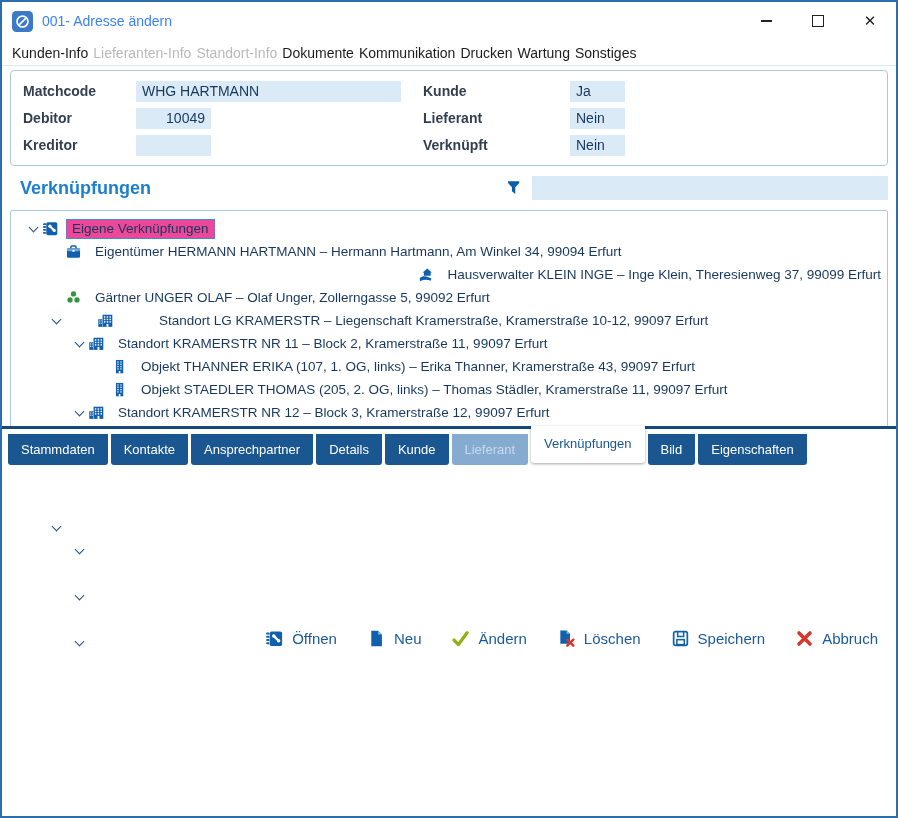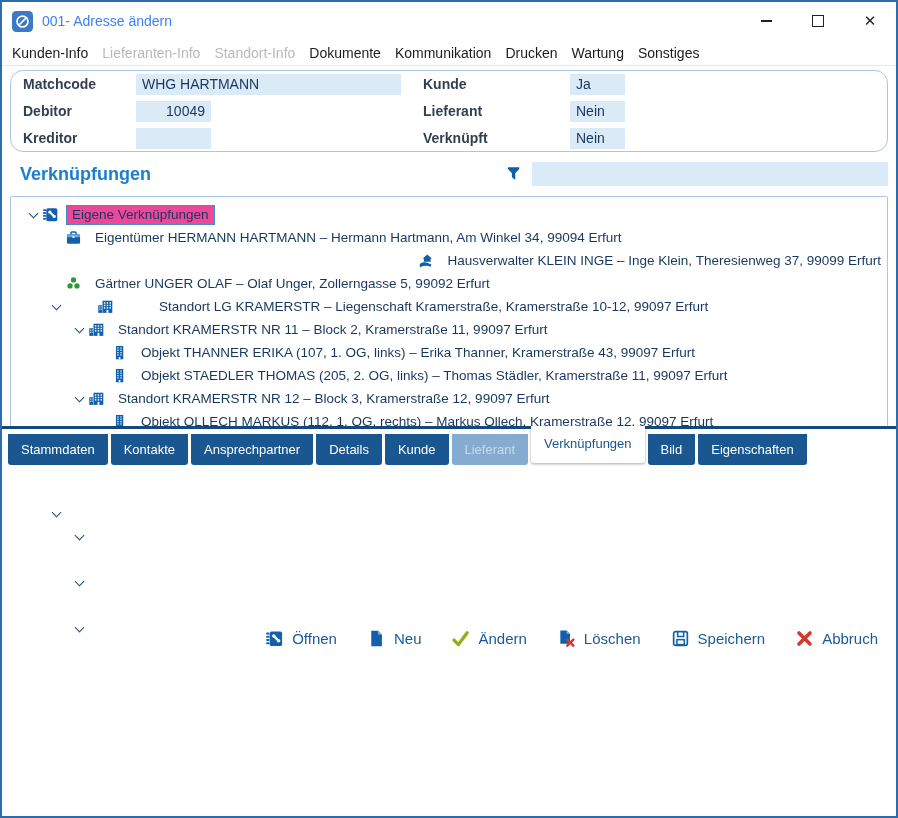--- a/index.html
+++ b/index.html
@@ -7,26 +7,26 @@
           font-family:"Liberation Sans",sans-serif;display:flex;flex-direction:column;overflow:hidden;}
   
   .titlebar{height:38px;flex:none;display:flex;align-items:center;padding-left:10px;}
   .appicon{width:21px;height:21px;flex:none;}
   .wtitle{font-size:14px;color:#3b82f6;margin-left:9px;}
   .wctrls{margin-left:auto;display:flex;height:100%;}
   .wbtn{width:52px;height:100%;display:flex;align-items:center;justify-content:center;color:#222;font-size:15px;}
   .minbar{width:11px;height:1.6px;background:#222;display:block;}
   .maxbox{width:10px;height:10px;border:1.5px solid #222;display:block;}
   
-  .menubar{height:25px;flex:none;display:flex;align-items:center;gap:14px;padding:0 10px;font-size:14px;
+  .menubar{height:25px;flex:none;display:flex;align-items:center;gap:5px;padding:0 10px;font-size:14px;
            color:#1c1c1c;border-bottom:1px solid #d9eaf8;}
   .mi.dis{color:#b9b9b9;}
   
   .content{flex:1;padding:4px 8px 0;display:flex;flex-direction:column;min-height:0;}
-  .formpanel{border:1px solid #abc8e2;border-radius:13px;height:82px;flex:none;box-sizing:border-box;
+  .formpanel{border:1px solid #abc8e2;border-radius:4px;height:96px;flex:none;box-sizing:border-box;
              display:grid;grid-template-columns:113px 287px 147px 1fr;align-content:center;row-gap:6px;padding-left:12px;}
   .flabel{font-size:14px;font-weight:700;color:#333f50;display:flex;align-items:center;height:21px;}
   .fwrap{display:flex;align-items:center;height:21px;}
   input.fld{border:0;background:#daeaf7;height:21px;font:14px "Liberation Sans",sans-serif;color:#17375e;padding:0 6px;box-sizing:border-box;outline:none;}
   .w-match{width:265px;}
   .w-deb{width:75px;text-align:right;padding-right:10px;}
   .w-small{width:55px;}
   
   .sectionrow{height:44px;flex:none;display:flex;align-items:center;padding:0 0 0 10px;}
   .sectitle{font-size:18px;font-weight:700;color:#1b7fce;}

